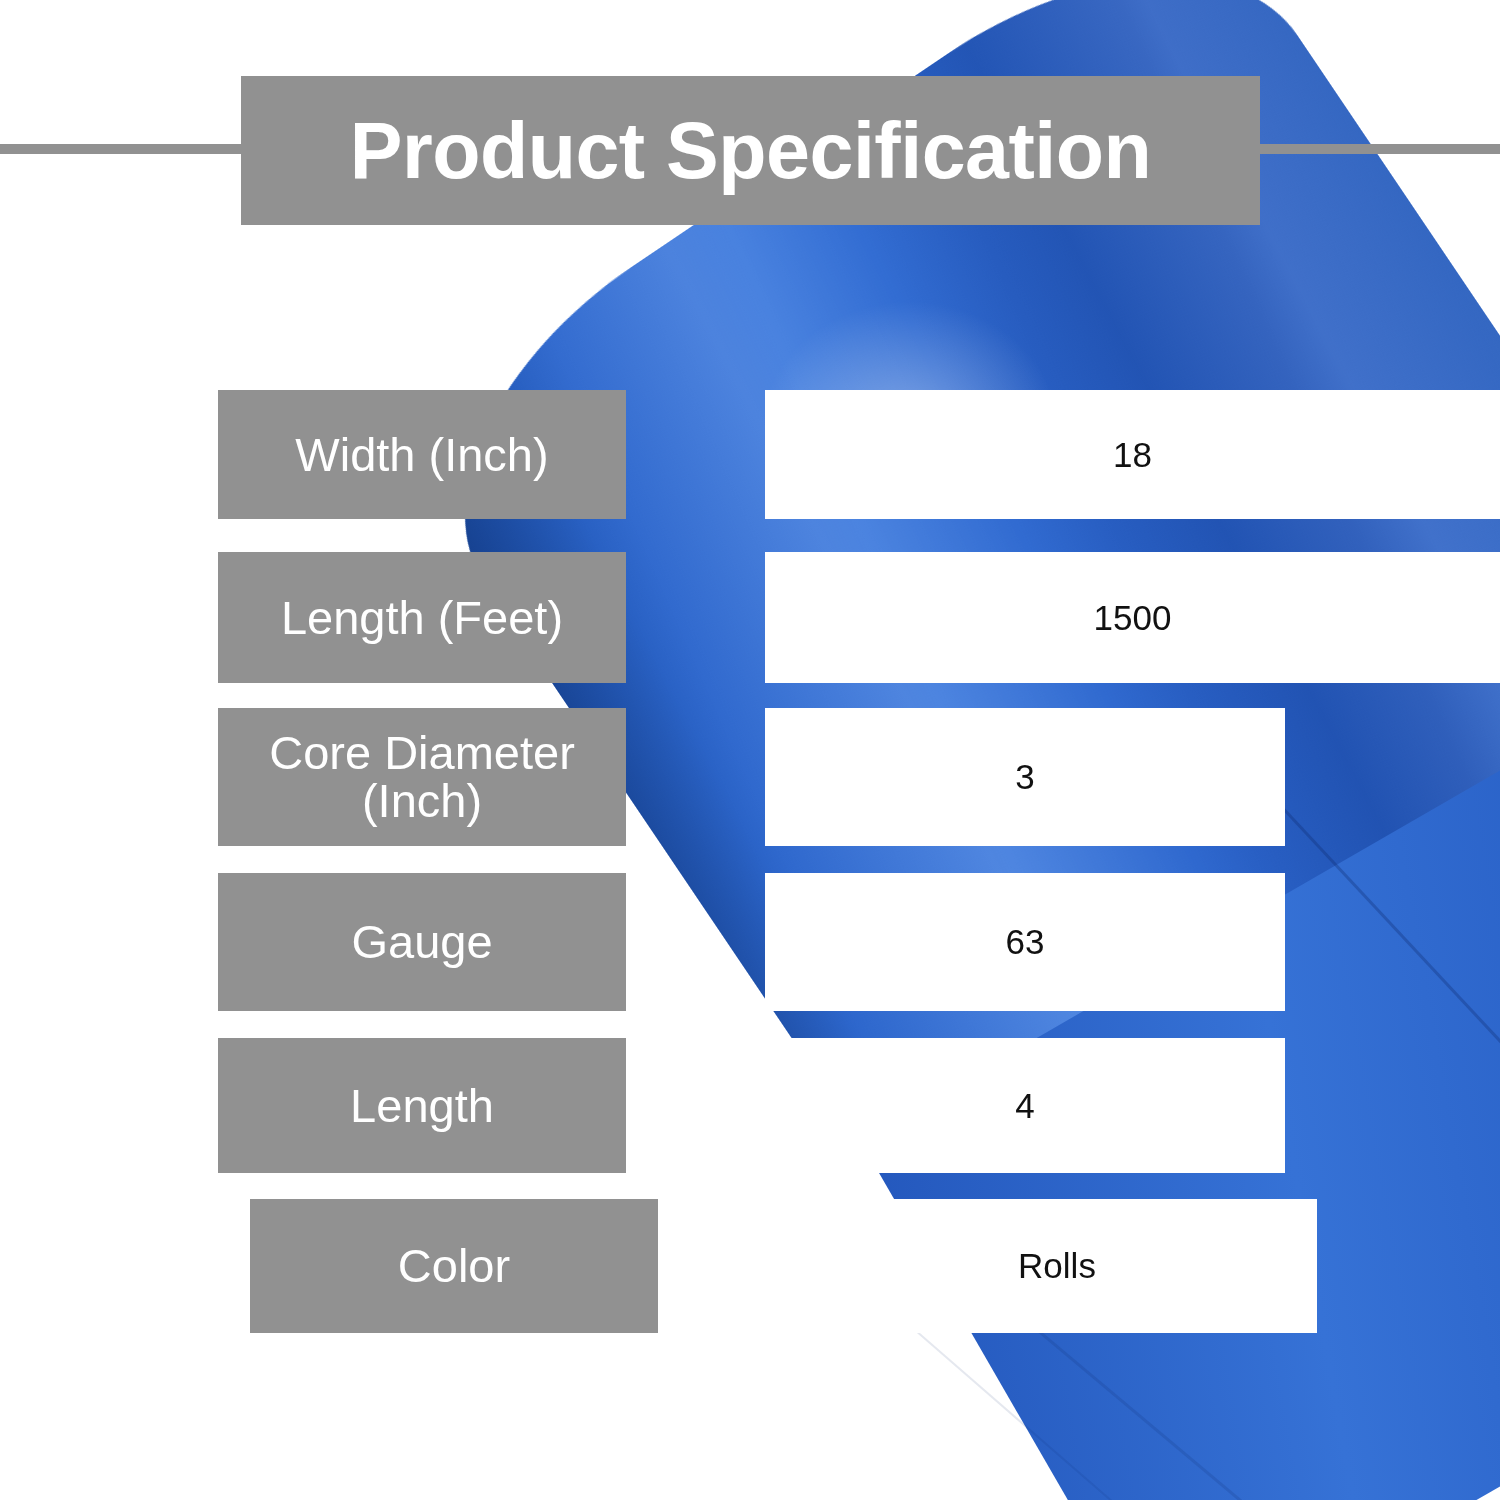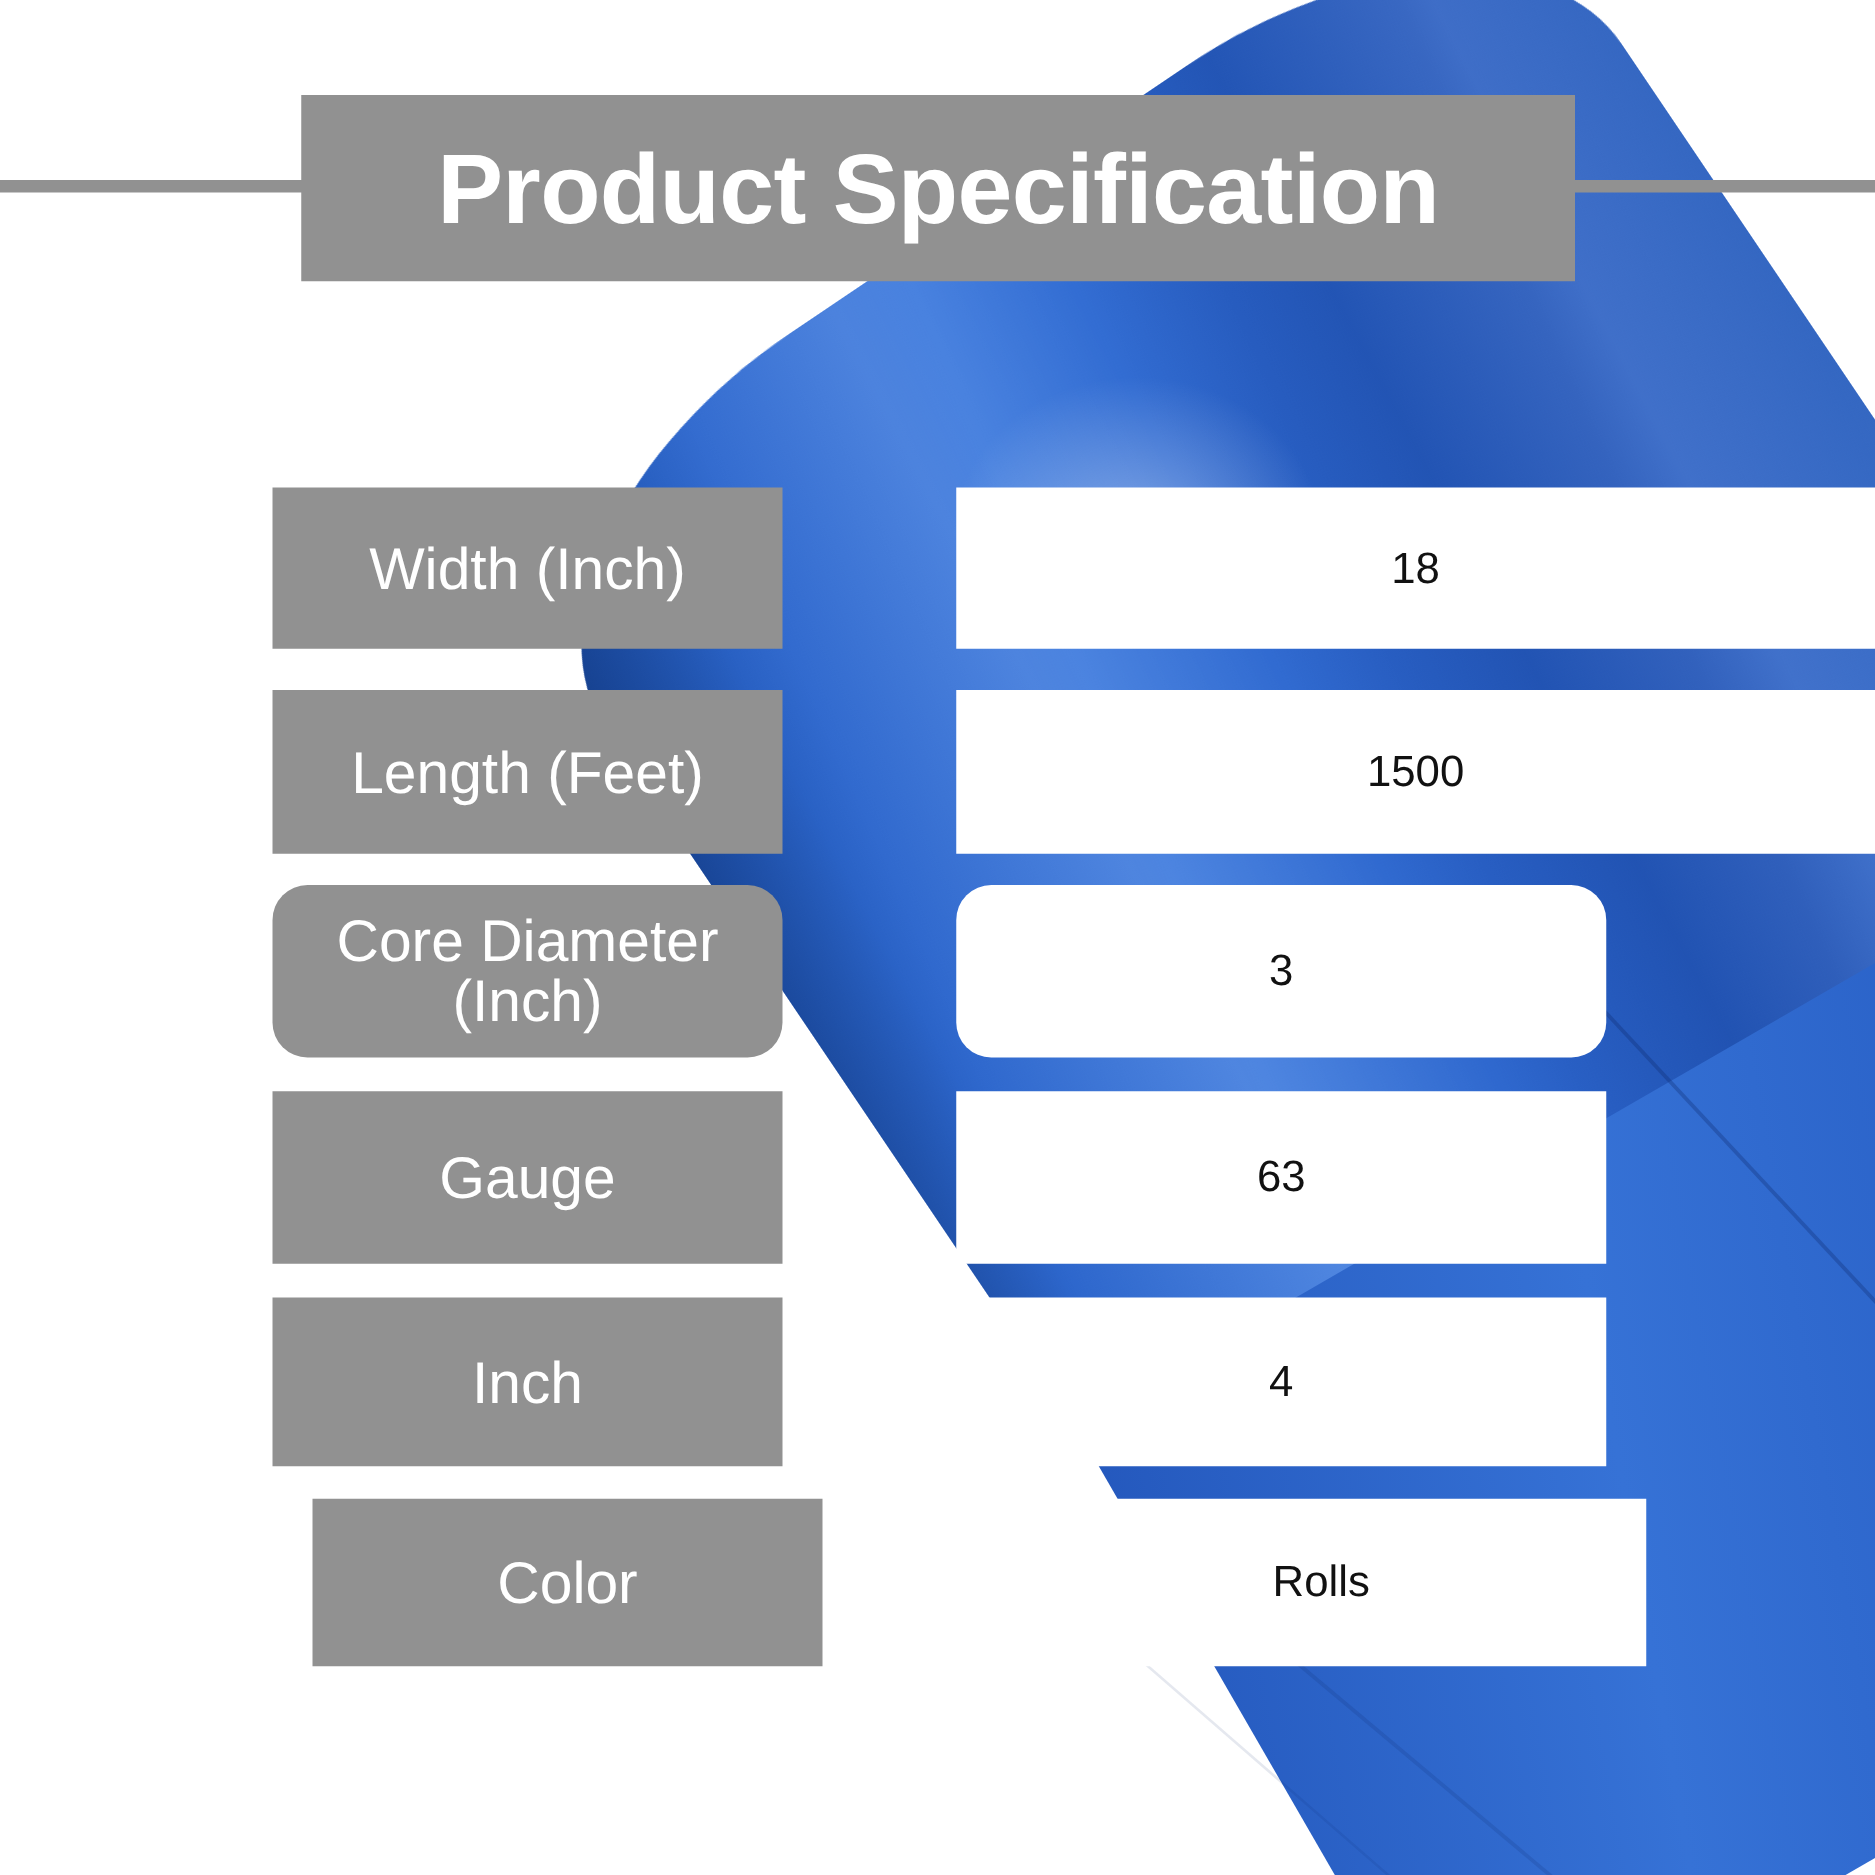--- a/index.html
+++ b/index.html
@@ -172,21 +172,21 @@
     align-items: center;
     justify-content: center;
     text-align: center;
     font-size: 35px;
     font-weight: 400;
     box-sizing: border-box;
   }
   
   #row-0 .label-cell, #row-0 .value-cell { top: 390px; height: 129px; }
   #row-1 .label-cell, #row-1 .value-cell { top: 552px; height: 131px; }
-  #row-2 .label-cell, #row-2 .value-cell { top: 708px; height: 138px; border-radius: 28px; }
+  #row-2 .label-cell, #row-2 .value-cell { top: 708px; height: 138px; }
   #row-3 .label-cell, #row-3 .value-cell { top: 873px; height: 138px; }
   #row-4 .label-cell, #row-4 .value-cell { top: 1038px; height: 135px; }
   #row-5 .label-cell, #row-5 .value-cell { top: 1199px; height: 134px; margin-left: 32px; }
 
   
   #row-0 .value-cell { width: 735px; }
   #row-1 .value-cell { width: 735px; }
   #row-2 .value-cell,
   #row-3 .value-cell,
   #row-4 .value-cell,
@@ -229,21 +229,21 @@
       <div class="label-cell">Core Diameter (Inch)</div>
       <div class="value-cell">3</div>
     </div>
 
     <div class="spec-row" id="row-3">
       <div class="label-cell">Gauge</div>
       <div class="value-cell">63</div>
     </div>
 
     <div class="spec-row" id="row-4">
-      <div class="label-cell">Inch</div>
+      <div class="label-cell">Length</div>
       <div class="value-cell">4</div>
     </div>
 
     <div class="spec-row" id="row-5">
       <div class="label-cell">Color</div>
       <div class="value-cell">Rolls</div>
     </div>
 
   </div>
 </div>

